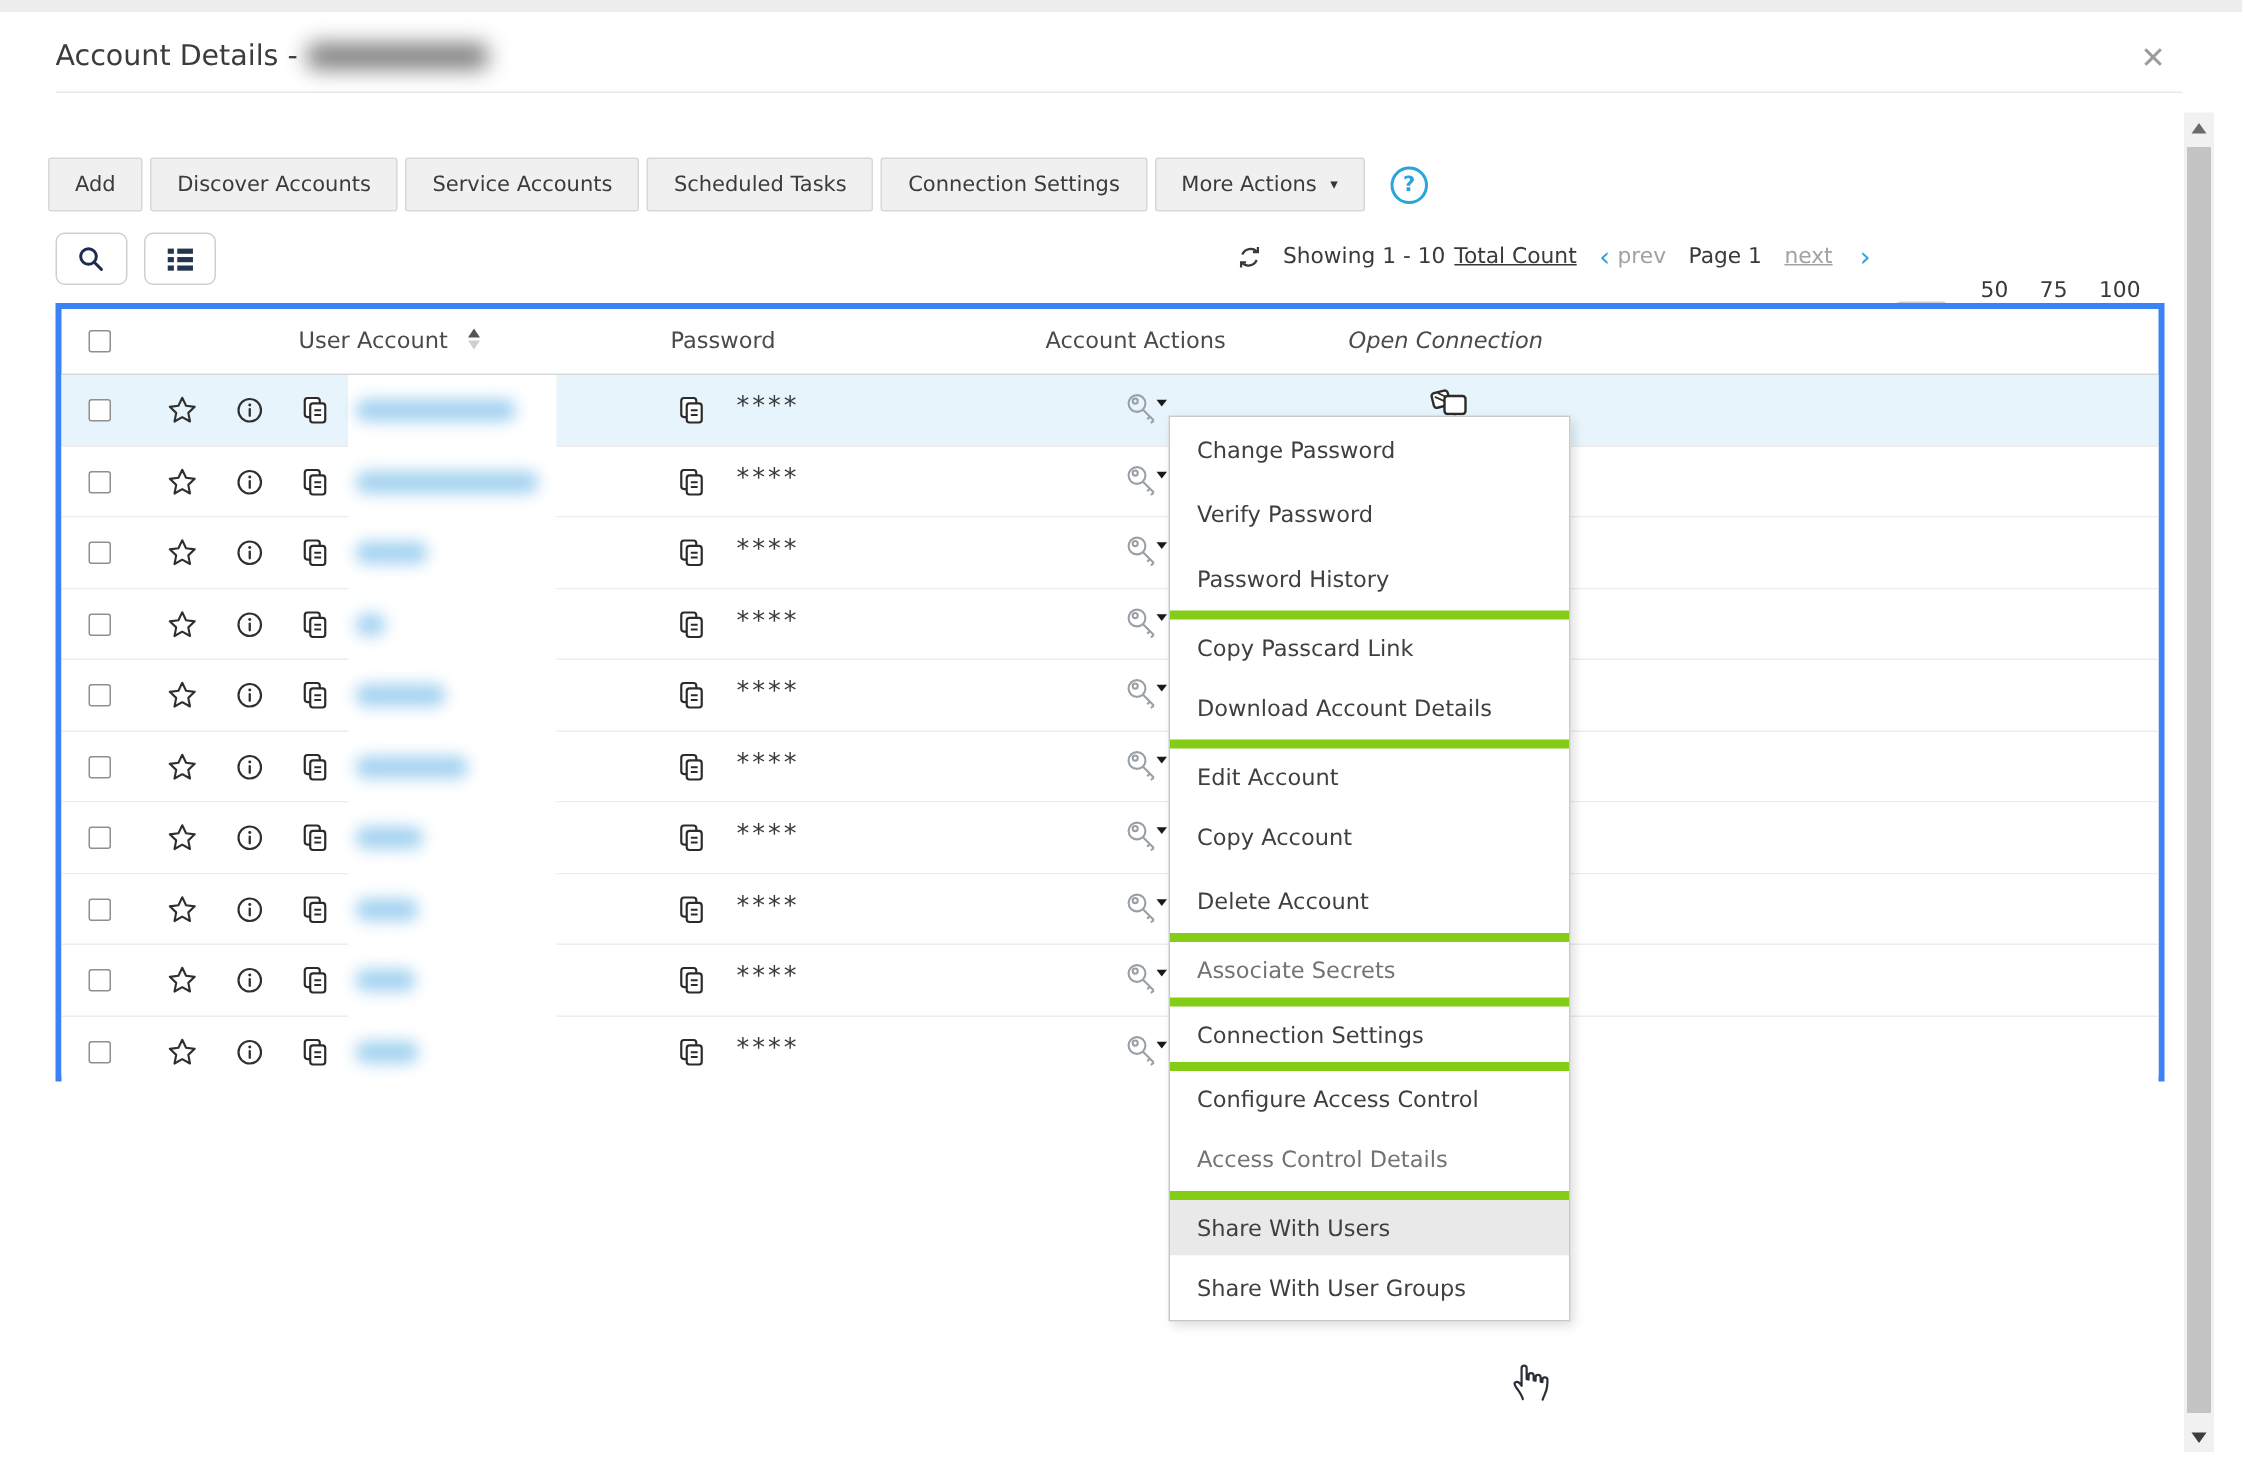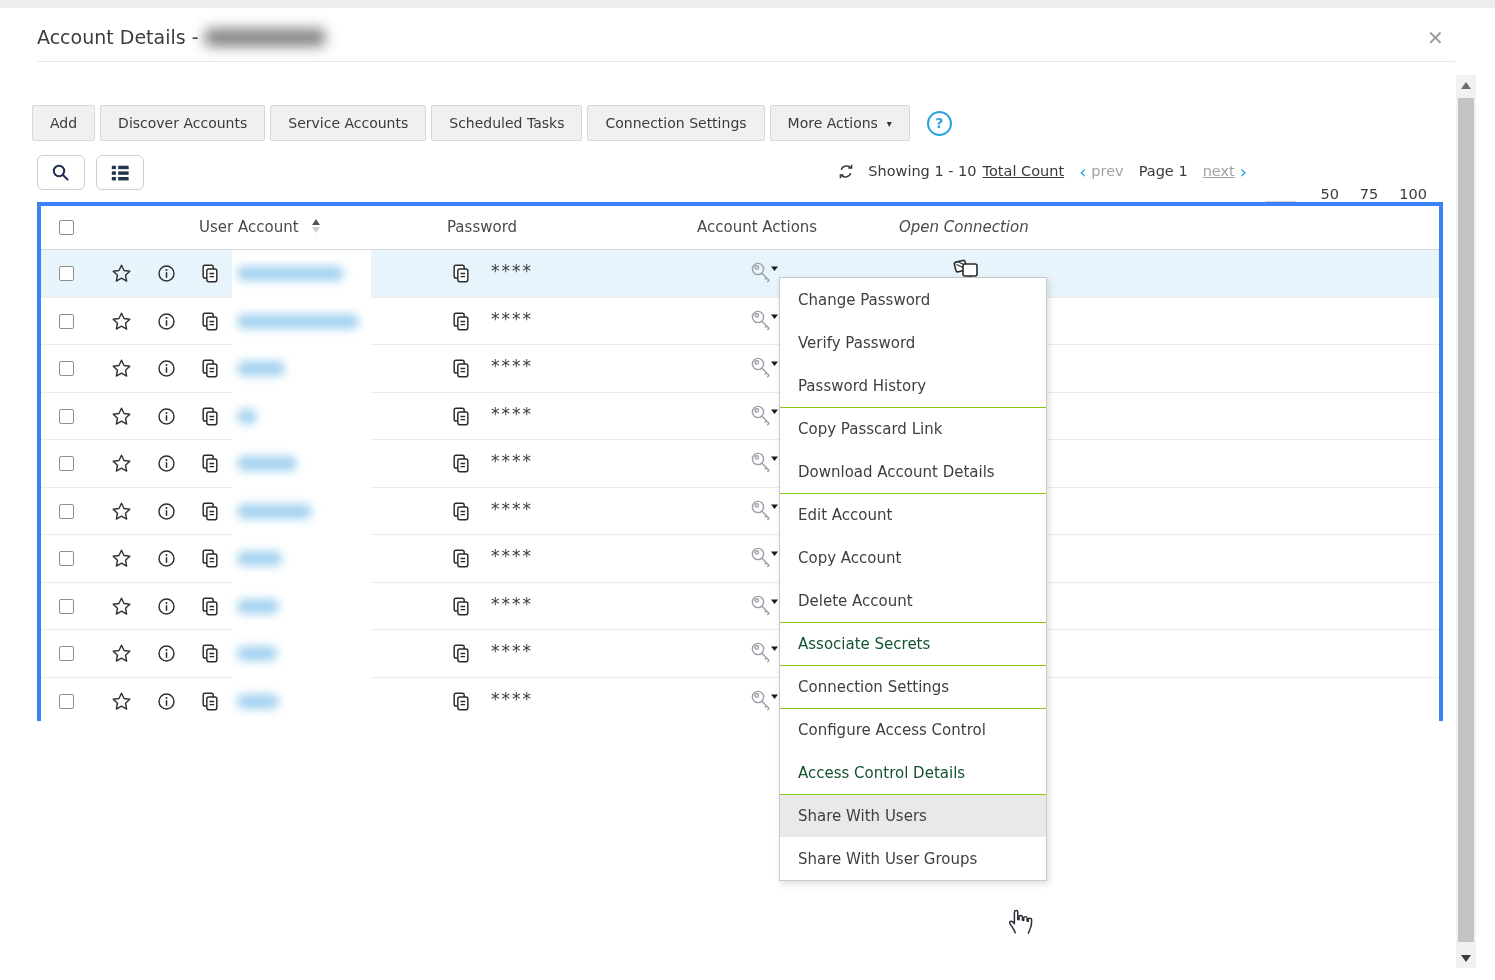--- a/index.html
+++ b/index.html
@@ -24,21 +24,21 @@
   .icon-btn { width:48px; height:35px; background:#fff; border:1px solid #cfcfcf; border-radius:6px; display:flex; align-items:center; justify-content:center; }
 
   
   .pagination { position:absolute; right:68px; top:163px; height:28px; display:flex; align-items:flex-start; font-size:14.5px; color:#3a3a3a; }
   .pagination .refresh { margin-right:13px; display:flex; align-items:center; }
   .pagination .total-count { margin-left:6px; text-decoration:underline; }
   .pagination .chev { color:#2da2dc; font-size:18px; line-height:1; }
   .pagination .chev.left { margin-left:15px; }
   .pagination .dim { color:#a3a3a3; margin-left:5px; }
   .pagination .page-label { margin-left:15px; }
-  .pagination .next-label { margin-left:15px; margin-right:5px;text-decoration:underline; }
+  .pagination .next-label { margin-left:15px; margin-right:18px;text-decoration:underline; }
   .pagination .sizes { display:flex; align-items:center; margin-left:16px; }
   .pagination .size { margin-left:21px; color:#3a3a3a; }
   .pagination .size.active { margin-left:0; color:#2b9fd9; border:1px solid #cfcfcf; background:#f6f6f6; border-radius:4px; padding:3px 8px;margin-top:38px; }
 
   
   .acct-table { position:absolute; left:37px; top:202px; width:1406px; height:519px; border:4px solid #3b82f6; background:#fff; }
   .thead { position:relative; height:44px; border-bottom:1px solid #d9d9d9; font-size:15px; color:#4a4a4a; }
   .thead .cb { left:18px; top:14px; }
   .th-label { position:absolute; top:12px; }
   .cb { position:absolute; width:15px; height:15px; border:1px solid #8f8f8f; border-radius:2px; background:#fff; }
@@ -57,22 +57,22 @@
   .copy2 { left:410px; top:13px; }
   .name-blur { position:absolute; left:196px; top:16px; height:15px; border-radius:7px; background:#74bbe9; filter:blur(5px); opacity:.65; z-index:3; }
   .pw-mask { position:absolute; left:450px; top:11px; font-size:17px; letter-spacing:2px; color:#3a3a3a; }
   .keyicon { left:708px; top:10px; }
   .openconn { left:911px; top:8px; }
   .blur-band { position:absolute; left:191px; top:44px; width:139px; height:474px; background:#fff; z-index:2; }
 
   
   .menu { position:absolute; left:779px; top:277px; width:268px; background:#fff; border:1px solid #c9c9c9; box-shadow:2px 3px 7px rgba(0,0,0,.13); z-index:10; }
   .mi { height:43px; display:flex; align-items:center; padding-left:18px; font-size:15px; color:#3f3f3f; background:#fff;text-align:right; }
-  .mi.divider { border-top:1px solid #84cc16; }
-  .mi.disabled { color:#14532d; }
+  .mi.divider { border-top:6px solid #84cc16; }
+  .mi.disabled { color:#737373; }
   .mi.hovered { background:#e9e9e9; }
 
   .hand-cursor { position:absolute; left:1003px; top:900px; z-index:30; }
 
   
   .scrollbar { position:absolute; left:1456px; top:75px; width:20px; height:893px; background:#f1f1f1; }
   .sb-up { position:absolute; left:0; top:0; width:20px; height:20px; display:flex; align-items:center; justify-content:center; }
   .sb-up .tri { width:0; height:0; border-left:5px solid transparent; border-right:5px solid transparent; border-bottom:7px solid #6b6b6b; }
   .sb-thumb { position:absolute; left:2px; top:23px; width:16px; height:844px; background:#c4c4c4; }
   .sb-dn { position:absolute; left:0; bottom:0; width:20px; height:20px; display:flex; align-items:center; justify-content:center; }

